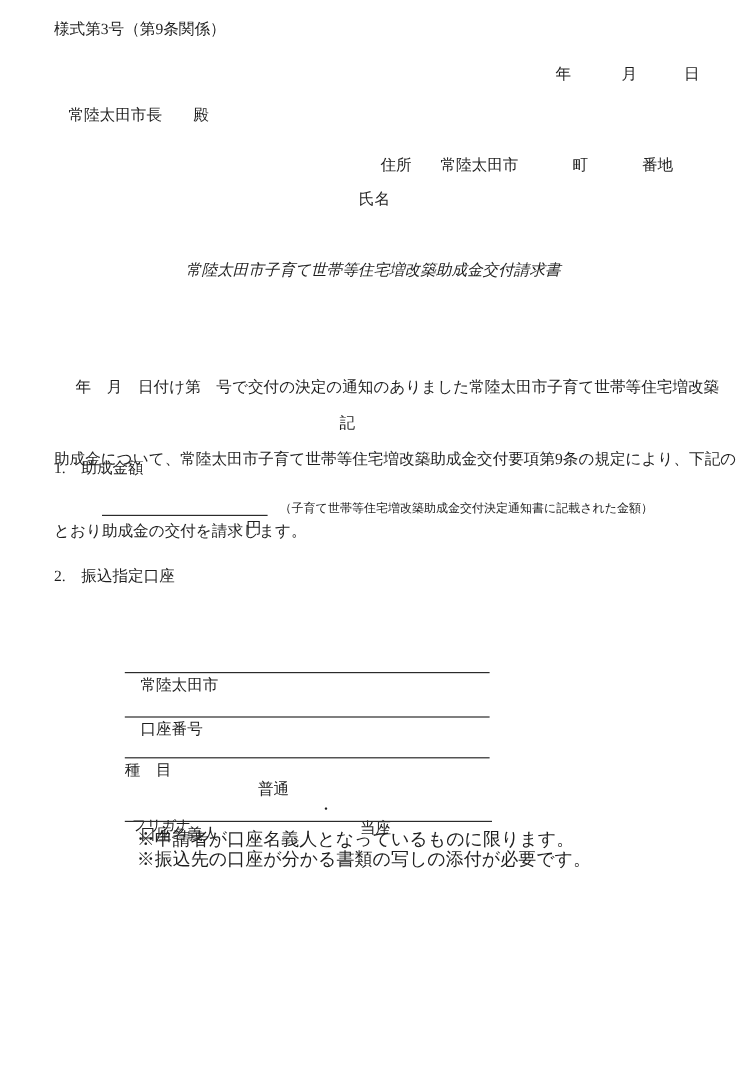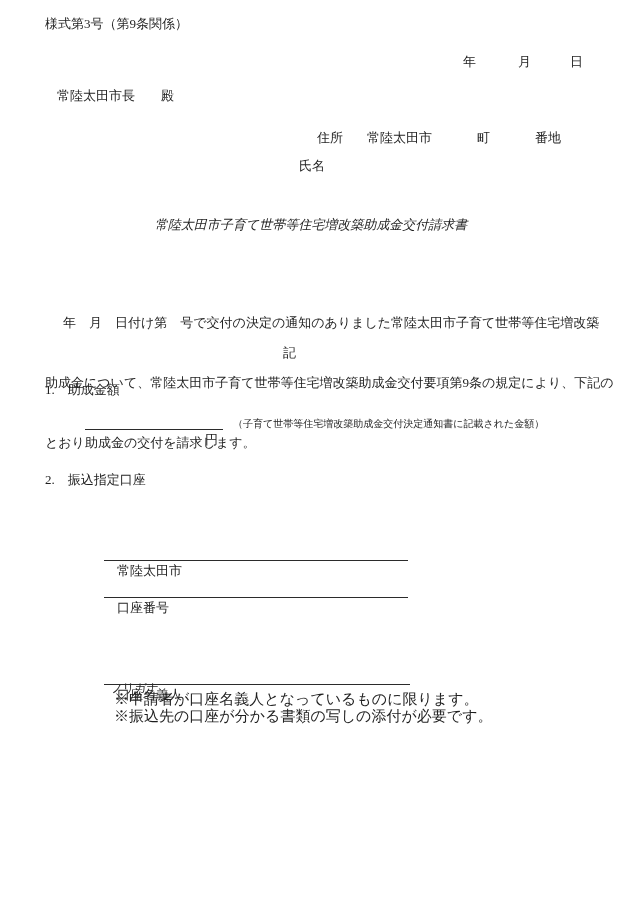--- a/index.html
+++ b/index.html
@@ -66,20 +66,26 @@
 
 
   <div class="ul-row" style="left:104px; top:546px; width:304px;">
     <span>常陸太田市</span>
   </div>
 
   <div class="ul-row" style="left:104px; top:583px; width:304px;">
     <span>口座番号</span>
   </div>
 
+  <div class="ul-row" style="left:104px; top:617px; width:304px;">
+    <span style="position:absolute; left:0;">種　目</span>
+    <span style="position:absolute; left:111px;">普通</span>
+    <span style="position:absolute; left:161px;">・</span>
+    <span style="position:absolute; left:196px;">当座</span>
+  </div>
 
   <div class="abs" style="left:110px; top:680px; font-size:12px;">フリガナ</div>
 
   <div class="ul-row" style="left:104px; top:670px; width:306px;">
     <span>口座名義人</span>
   </div>
 
   <div class="abs small" style="left:114px; top:690px;">※申請者が口座名義人となっているものに限ります。</div>
   <div class="abs small" style="left:114px; top:707px;">※振込先の口座が分かる書類の写しの添付が必要です。</div>
 

